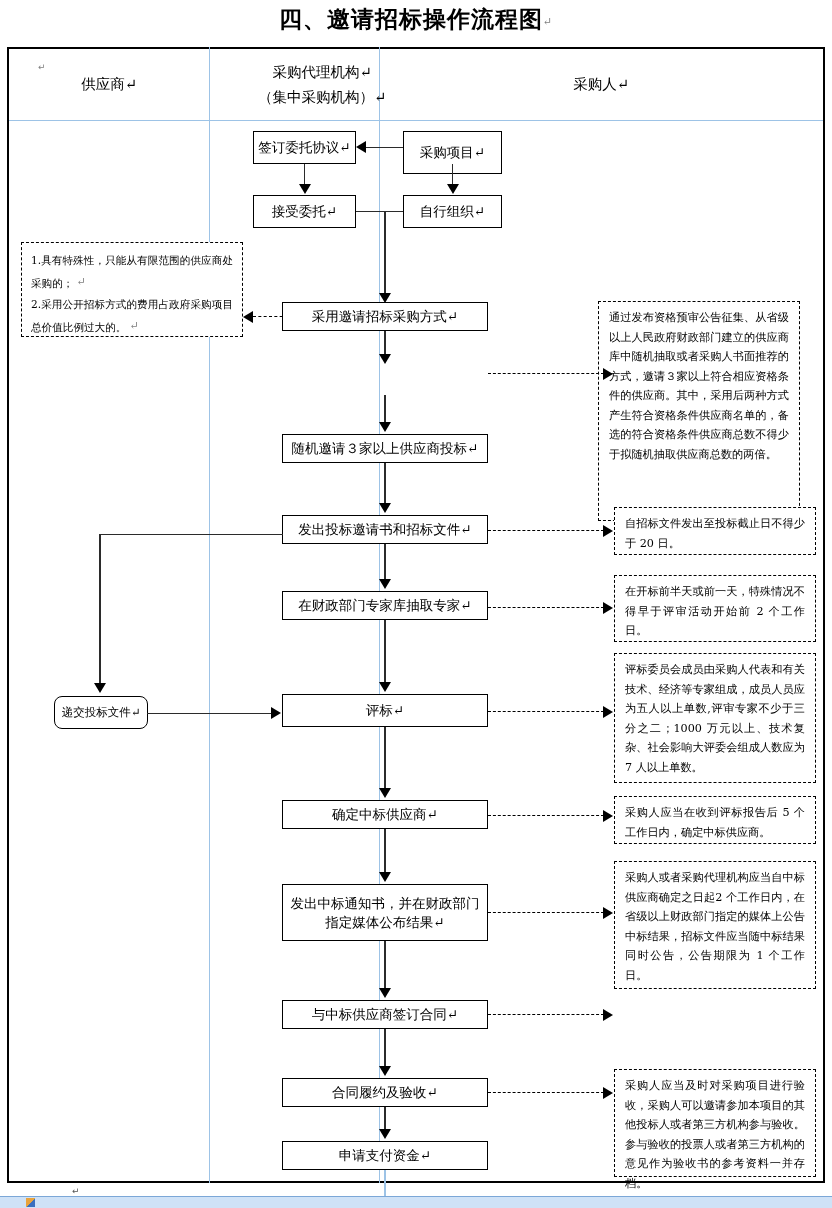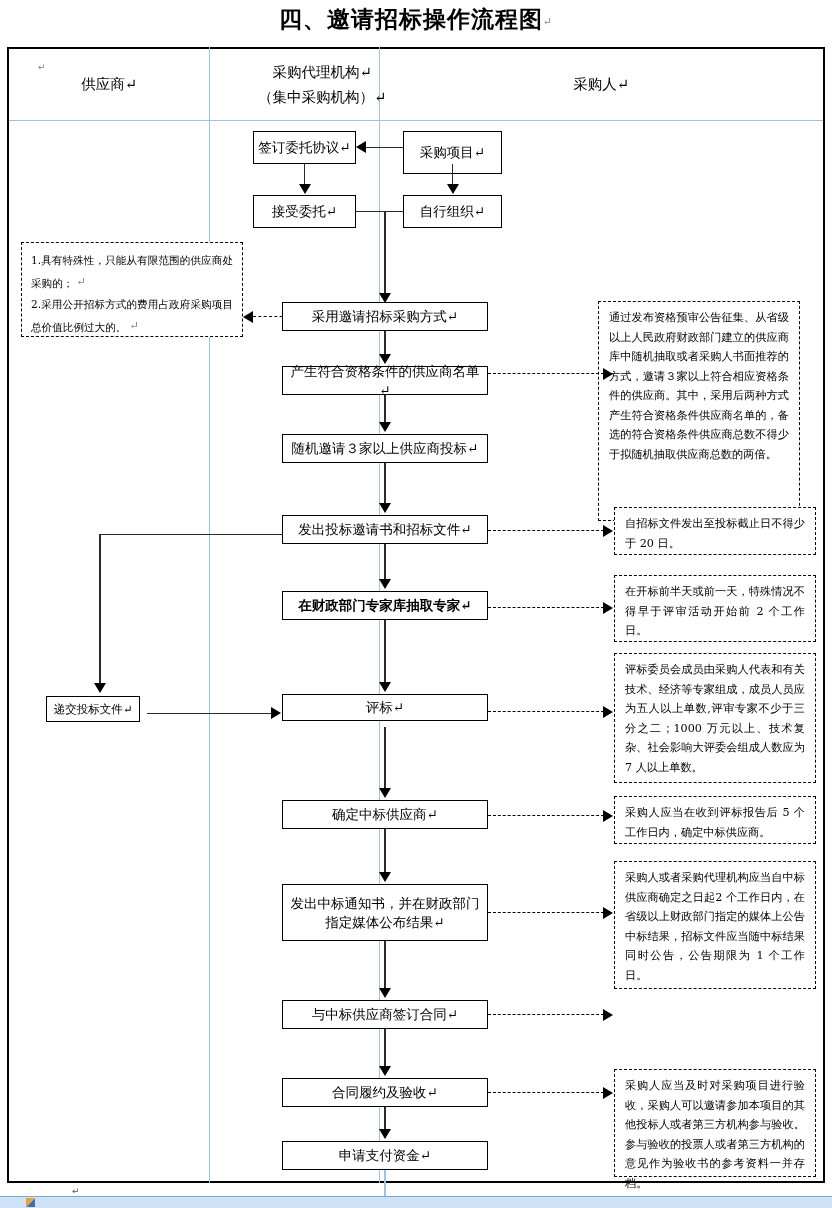--- a/index.html
+++ b/index.html
@@ -129,25 +129,24 @@
     <span>1.具有特殊性，只能从有限范围的供应商处采购的；</span>
     <span class="pilcrow">↵</span><br>
     <span>2.采用公开招标方式的费用占政府采购项目总价值比例过大的。</span>
     <span class="pilcrow">↵</span>
   </div>
 
   <div class="dln" style="left:253px;top:316px;width:35px;"></div>
   <div class="arrow ar-left" style="left:243px;top:311px;"></div>
 
   <div class="box" style="left:282px;top:302px;width:206px;height:29px;">采用邀请招标采购方式↵</div>
-  <div class="box" style="left:282px;top:366px;width:206px;height:29px;">产生符合资格条件的供应商名单↵</div>
   <div class="box" style="left:282px;top:434px;width:206px;height:29px;">随机邀请３家以上供应商投标↵</div>
   <div class="box" style="left:282px;top:515px;width:206px;height:29px;">发出投标邀请书和招标文件↵</div>
-  <div class="box" style="left:282px;top:591px;width:206px;height:29px;font-weight:bold;">在财政部门专家库抽取专家↵</div>
-  <div class="box" style="left:282px;top:694px;width:206px;height:27px;">评标↵</div>
+  <div class="box" style="left:282px;top:591px;width:206px;height:29px;">在财政部门专家库抽取专家↵</div>
+  <div class="box" style="left:282px;top:694px;width:206px;height:33px;">评标↵</div>
   <div class="box" style="left:282px;top:800px;width:206px;height:29px;">确定中标供应商↵</div>
   <div class="box" style="left:282px;top:884px;width:206px;height:57px;">
     <span style="white-space:pre-line;">发出中标通知书，并在财政部门
 指定媒体公布结果↵</span>
   </div>
   <div class="box" style="left:282px;top:1000px;width:206px;height:29px;">与中标供应商签订合同↵</div>
   <div class="box" style="left:282px;top:1078px;width:206px;height:29px;">合同履约及验收↵</div>
   <div class="box" style="left:282px;top:1141px;width:206px;height:29px;">申请支付资金↵</div>
 
   <div class="ln vln" style="left:384.2px;top:331px;height:24px;"></div>
@@ -175,21 +174,21 @@
   <div class="arrow ar-down" style="left:379px;top:988px;"></div>
 
   <div class="ln vln" style="left:384.2px;top:1029px;height:38px;"></div>
   <div class="arrow ar-down" style="left:379px;top:1066px;"></div>
 
   <div class="ln vln" style="left:384.2px;top:1107px;height:23px;"></div>
   <div class="arrow ar-down" style="left:379px;top:1129px;"></div>
 
   <div class="ln vln" style="left:384.2px;top:1170px;height:36px;background:#9dc3e6;"></div>
 
-  <div class="box small" style="left:46px;top:696px;width:94px;height:26px;">递交投标文件↵</div>
+  <div class="box small" style="left:54px;top:696px;width:94px;height:33px;border-radius:8px;">递交投标文件↵</div>
 
   <div class="ln hln" style="left:99px;top:533.5px;width:184px;"></div>
   <div class="ln vln" style="left:99px;top:534px;height:150px;"></div>
   <div class="arrow ar-down" style="left:94px;top:683px;"></div>
 
   <div class="ln hln" style="left:147px;top:712.5px;width:125px;"></div>
   <div class="arrow ar-right" style="left:271px;top:707px;"></div>
 
   <div class="note" style="left:598px;top:301px;width:202px;height:220px;">通过发布资格预审公告征集、从省级以上人民政府财政部门建立的供应商库中随机抽取或者采购人书面推荐的方式，邀请３家以上符合相应资格条件的供应商。其中，采用后两种方式产生符合资格条件供应商名单的，备选的符合资格条件供应商总数不得少于拟随机抽取供应商总数的两倍。</div>
   <div class="dln" style="left:488px;top:373px;width:116px;"></div>

